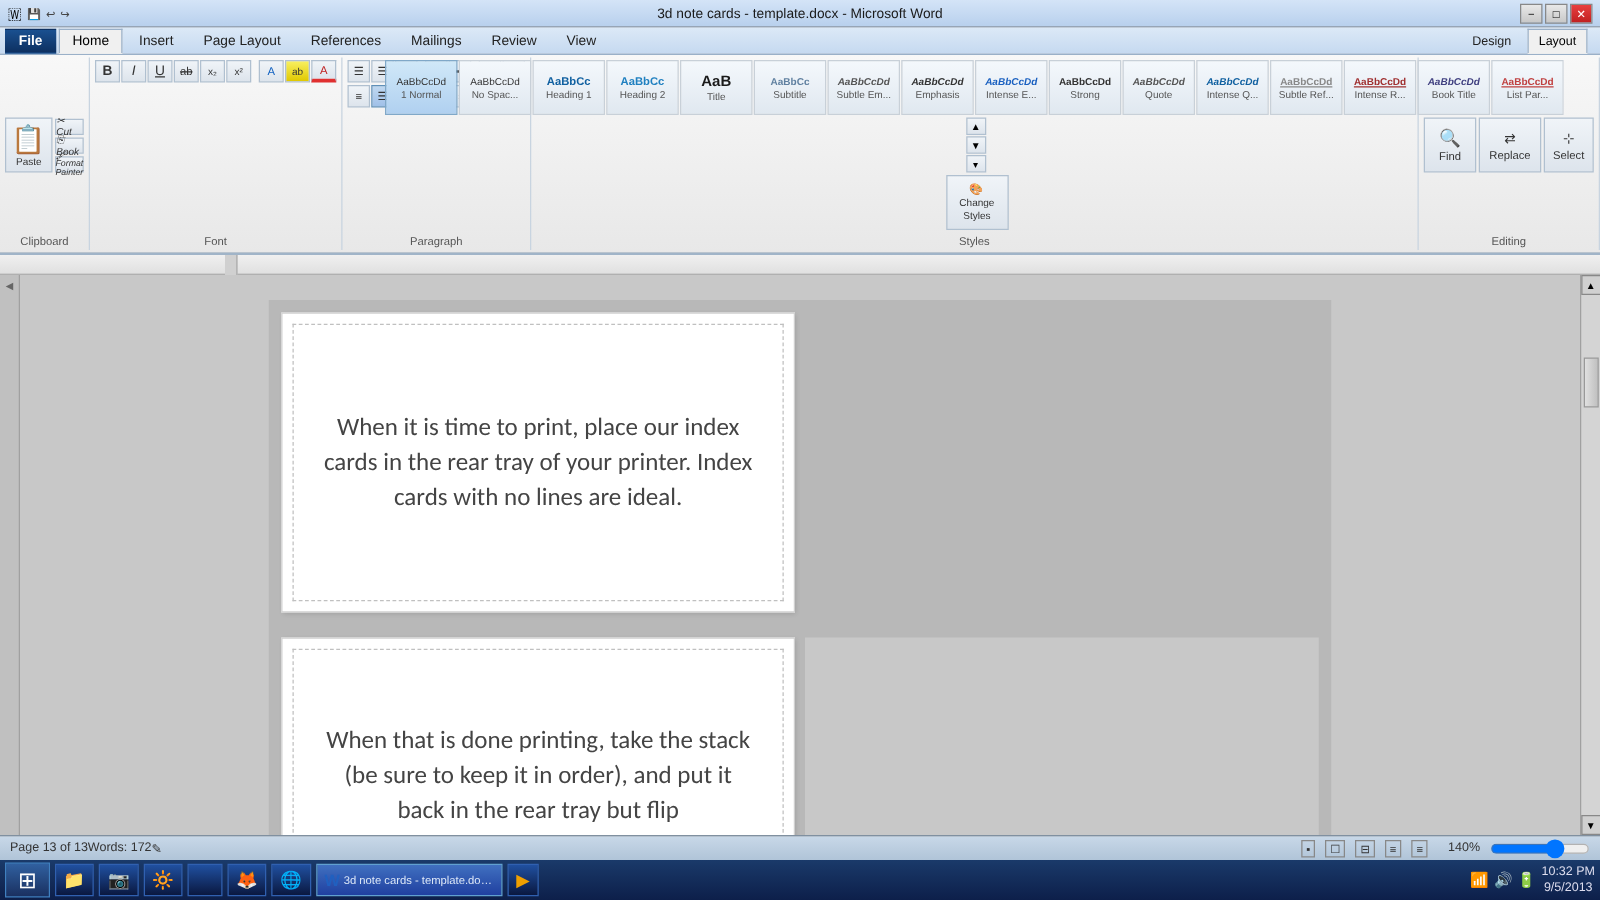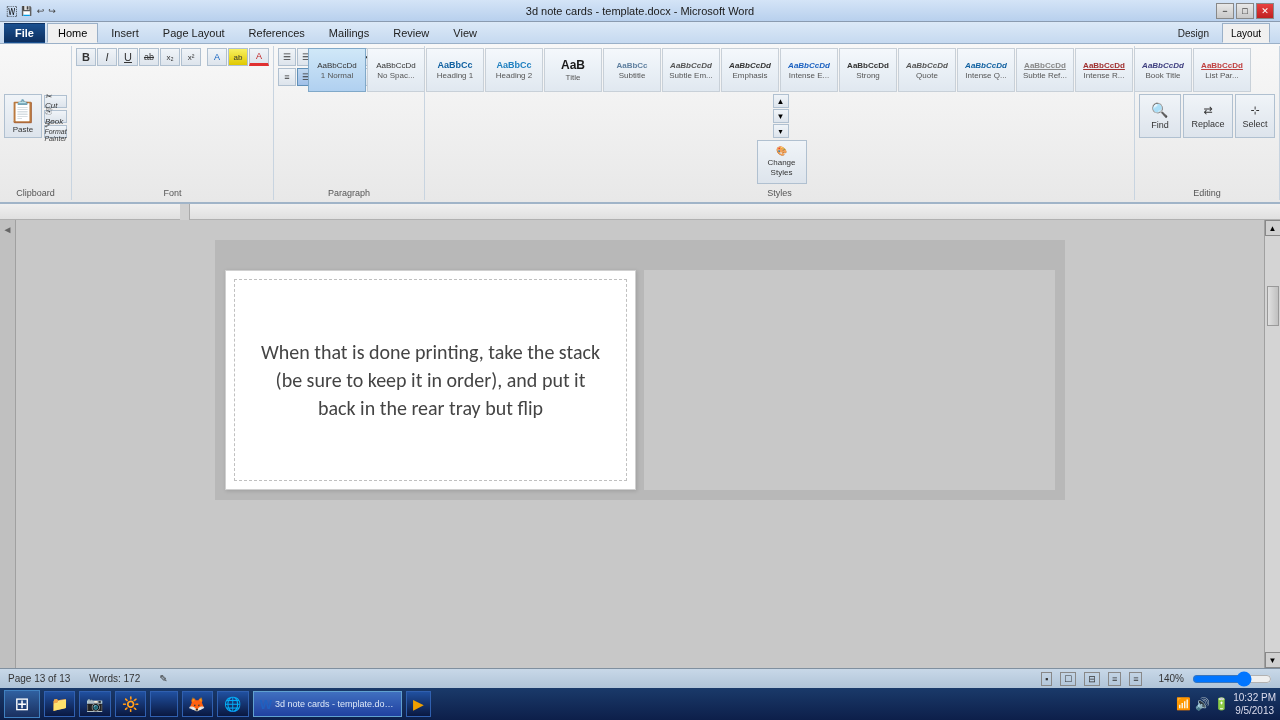--- a/index.html
+++ b/index.html
@@ -283,21 +283,21 @@
     
     .status-bar {
       height: 20px;
       background: linear-gradient(to bottom, #c8d8e8, #b0c4d8);
       border-top: 1px solid #8090a0;
       display: flex;
       align-items: center;
       padding: 0 8px;
       font-size: 10px;
       color: #333;
-      gap: 19px;
+      gap: 0;
     }
     .status-item { display: flex; align-items: center; gap: 4px; }
     .status-right { margin-left: auto; display: flex; align-items: center; gap: 8px; }
 
     
     .taskbar {
       height: 32px;
       background: linear-gradient(to bottom, #1a3a6a, #0d1f4a);
       display: flex;
       align-items: center;
@@ -557,20 +557,25 @@
 <div class="main-area">
 
   <div class="left-sidebar">
     <span class="sidebar-arrow">◄</span>
   </div>
 
   <div class="document-area">
 
     <div class="page">
 
+      <div class="card">
+        <div class="card-inner">
+          <p class="card-text">When it is time to print, place our index cards in the rear tray of your printer.  Index cards with no lines are ideal.</p>
+        </div>
+      </div>
 
     </div>
 
     <div class="page-bottom">
 
       <div class="card card-bottom">
         <div class="card-inner">
           <p class="card-text">When that is done printing,  take the stack (be sure to keep it in order), and put it back in the rear tray but flip</p>
         </div>
       </div>

